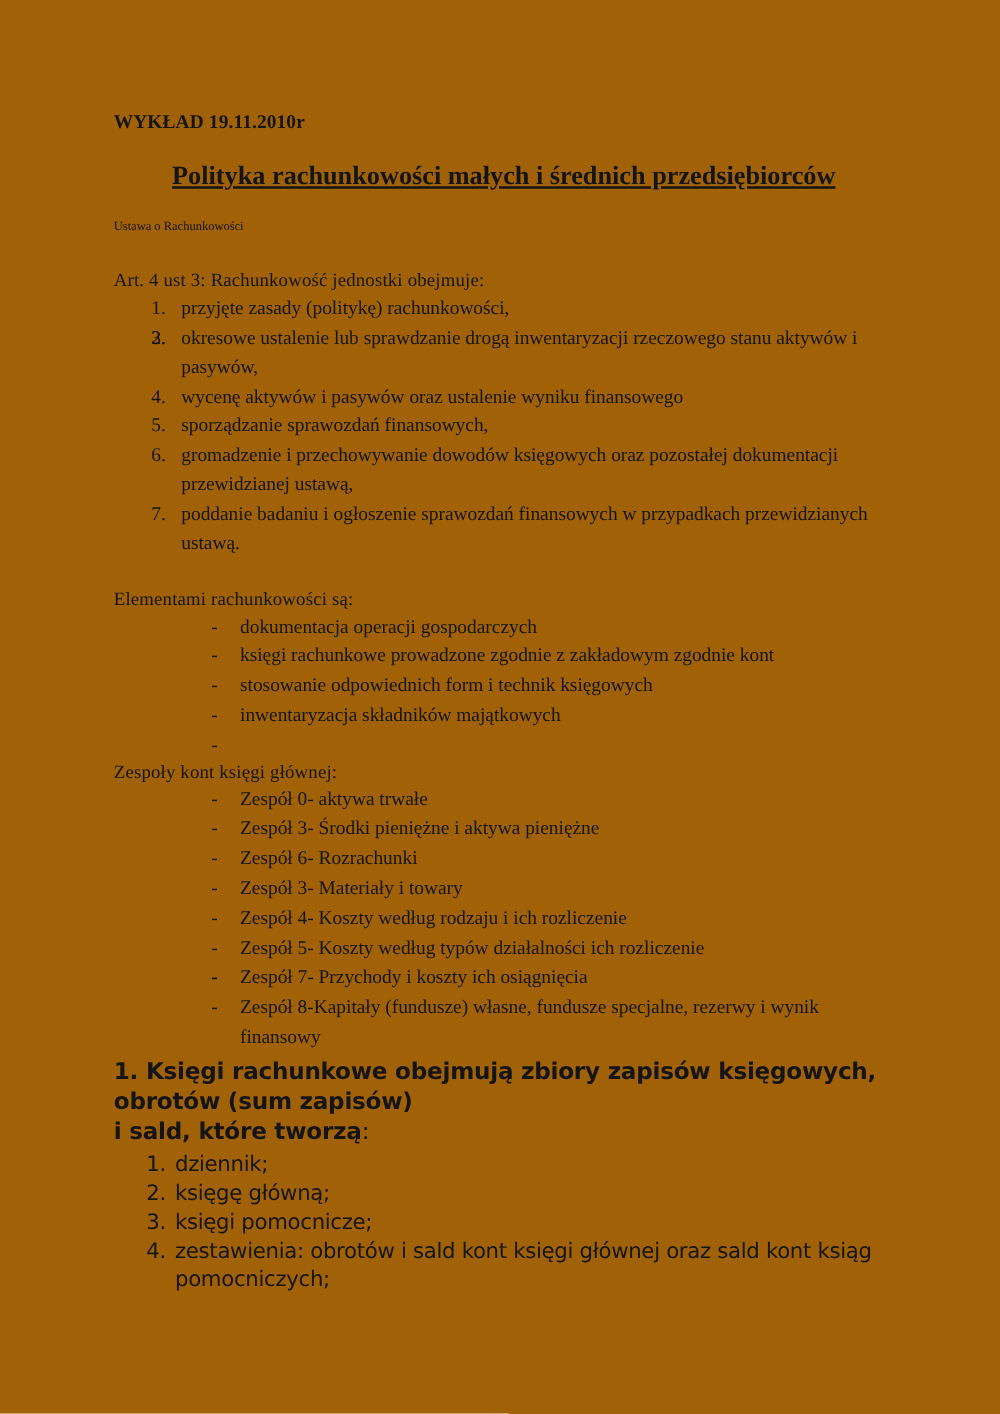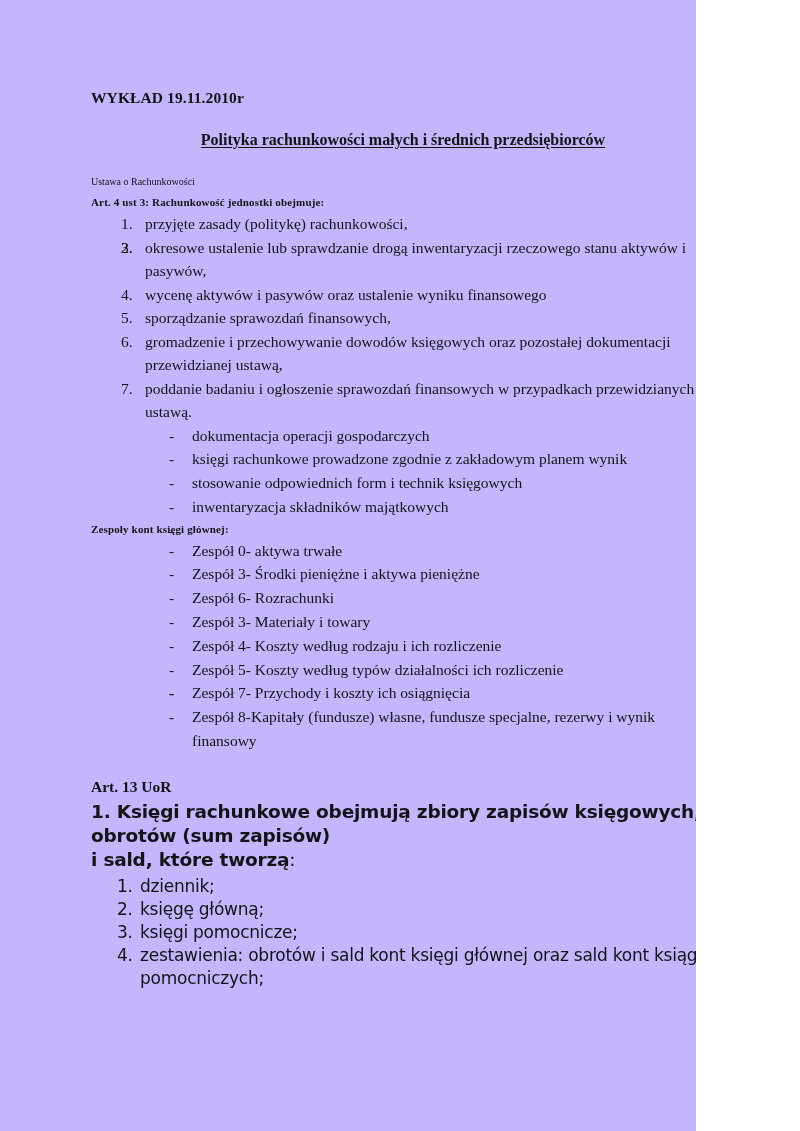--- a/index.html
+++ b/index.html
@@ -3,64 +3,65 @@
 <meta charset="utf-8">
 <title>WYKŁAD 19.11.2010r</title>
 <style>
   html, body {
     margin: 0;
     padding: 0;
     background: #ffffff;
   }
   #page {
     position: relative;
-    width: 696px;
+    width: 800px;
     height: 1131px;
-    background: #c4b5fd;
+    background: #a16207;
     overflow: hidden;
     color: #141414;
     font-family: "Liberation Serif", "DejaVu Serif", serif;
     -webkit-font-smoothing: antialiased;
   }
   .content {
     position: absolute;
     left: 91px;
     top: 88px;
     width: 616px;
   }
 
   .doc-head {
     font-size: 15.5px;
     font-weight: bold;
     line-height: 20px;
     letter-spacing: 0.1px;
   }
 
   .doc-title {
-    font-size: 16px;
+    font-size: 21px;
     font-weight: bold;
     text-align: center;
     text-decoration: underline;
     text-underline-offset: 2px;
     margin-top: 22px;
     line-height: 20px;
     padding-left: 12px;
     padding-right: 4px;
   }
 
   .plain-line {
     font-size: 10px;
     line-height: 20px;
     margin-top: 22px;
   }
 
   .sect-head {
-    font-size: 11px;
-    font-weight: bold;
-    line-height: 20px;
+    font-size: 15px;
+    font-weight: normal;
+    line-height: 20px;
+    margin-top: 23px;
     letter-spacing: 0.15px;
   }
 
   
   ul.num-list, ul.dash-list, ul.sans-num-list {
     list-style: none;
     margin: 0;
     padding: 0;
   }
   ul.num-list > li {
@@ -160,28 +161,29 @@
       <li>
         <span class="mark">6.</span>
         <span>gromadzenie i przechowywanie dowodów księgowych  oraz pozostałej dokumentacji przewidzianej ustawą,</span>
       </li>
       <li>
         <span class="mark">7.</span>
         <span>poddanie badaniu i ogłoszenie sprawozdań finansowych w przypadkach przewidzianych ustawą.</span>
       </li>
     </ul>
 
+    <div class="sect-head">Elementami rachunkowości są:</div>
     <ul class="dash-list">
       <li>
         <span class="mark">-</span>
         <span>dokumentacja operacji gospodarczych</span>
       </li>
       <li>
         <span class="mark">-</span>
-        <span>księgi rachunkowe prowadzone zgodnie z zakładowym planem wynik</span>
+        <span>księgi rachunkowe prowadzone zgodnie z zakładowym zgodnie kont</span>
       </li>
       <li>
         <span class="mark">-</span>
         <span>stosowanie odpowiednich form i technik księgowych</span>
       </li>
       <li>
         <span class="mark">-</span>
         <span>inwentaryzacja składników majątkowych</span>
       </li>
       <li>
@@ -221,21 +223,20 @@
       <li>
         <span class="mark">-</span>
         <span>Zespół 7- Przychody i koszty ich osiągnięcia</span>
       </li>
       <li>
         <span class="mark">-</span>
         <span>Zespół 8-Kapitały (fundusze) własne, fundusze specjalne, rezerwy i wynik finansowy</span>
       </li>
     </ul>
 
-    <div class="art13">Art. 13 UoR</div>
 
     <div class="big-statement">
       <span>1. Księgi rachunkowe obejmują zbiory zapisów księgowych, obrotów (sum zapisów)</span><br>
       <span>i sald, które tworzą</span><span class="nb">:</span>
     </div>
 
     <ul class="sans-num-list">
       <li>
         <span class="mark">1.</span>
         <span>dziennik;</span>

